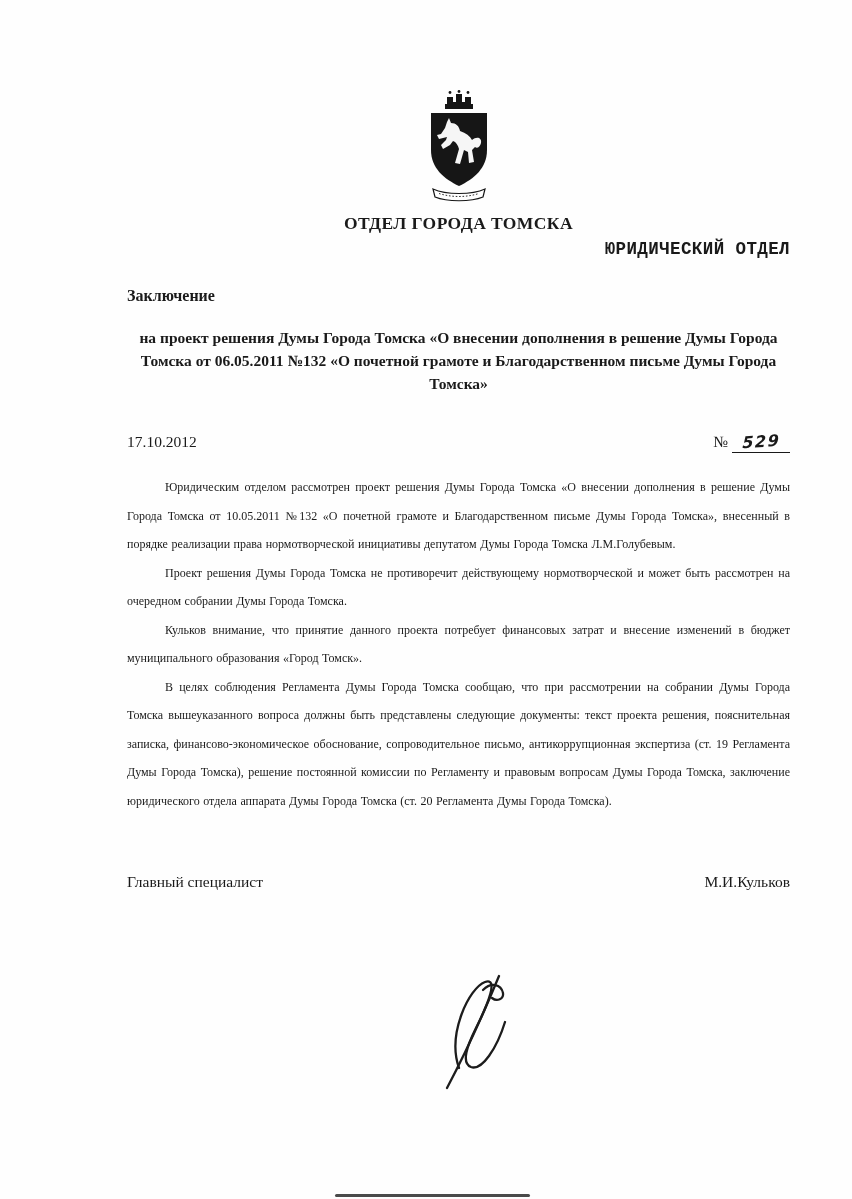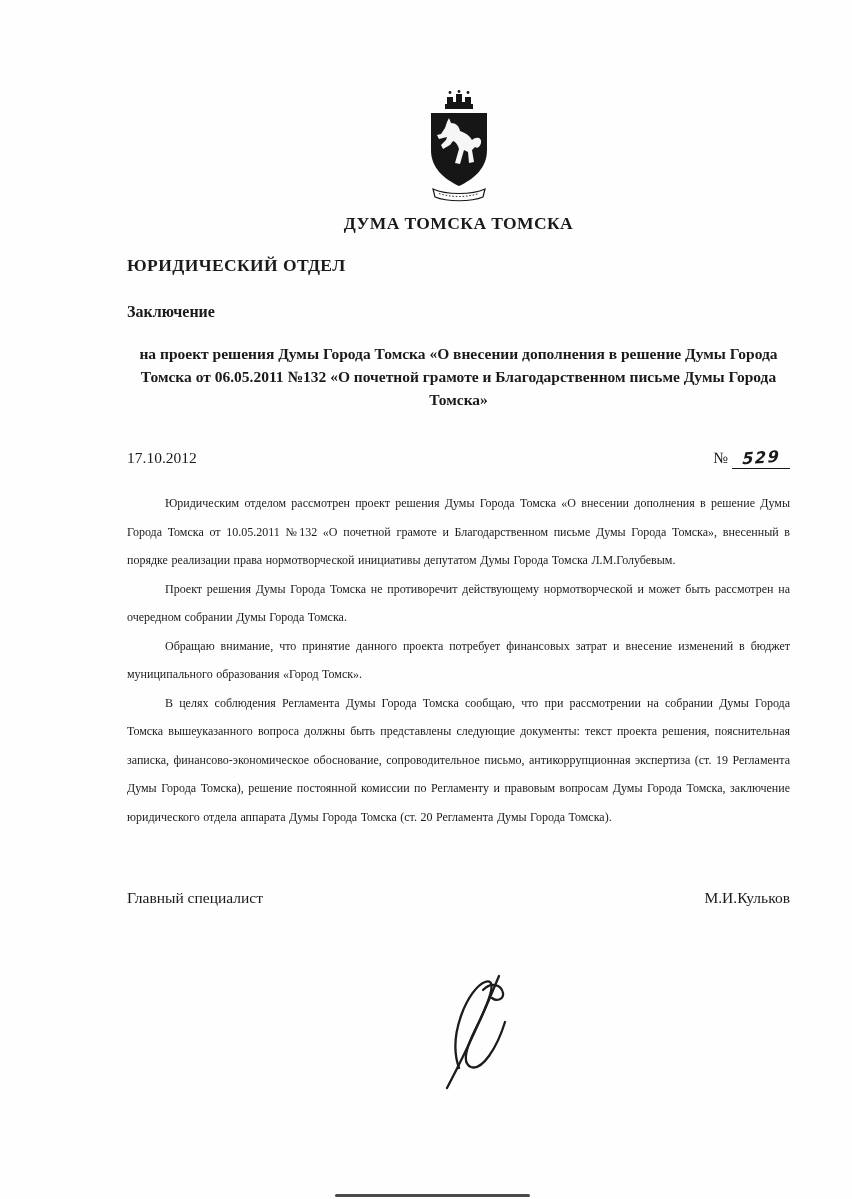--- a/index.html
+++ b/index.html
@@ -22,26 +22,27 @@
   .emblem { text-align: center; margin-bottom: 6px; }
   .emblem svg { display: inline-block; }
   .org-name {
     text-align: center;
     font-weight: bold;
     font-size: 17.5px;
     letter-spacing: 0.4px;
     line-height: 22px;
   }
   .dept-name {
-    text-align: left;
+    text-align: right;
     font-weight: bold;
     font-size: 17.5px;
     letter-spacing: 0.4px;
     line-height: 22px;
-    margin-top: 20px;
+    margin-top: 4px;
+    font-family: Liberation Mono, monospace;
   }
   .doc-type {
     font-weight: bold;
     font-size: 16px;
     line-height: 21px;
     margin-top: 25px;
   }
   .subject {
     text-align: center;
     font-weight: bold;
@@ -127,34 +128,34 @@
 
         <path fill="#161616" d="M17,23 H73 V60 C73,78 60,89 45,96 C30,89 17,78 17,60 Z"></path>
 
         <path fill="#f6f6f6" d="M27,44 L31,38 L33,32 L35,28 L37,33 C42,33 45,36 46,41 C52,43 56,46 58,50 C63,46 68,48 67,53 C66,57 63,59 61,57 L58,60 L60,72 L55,73 L54,62 L50,60 L46,74 L41,73 L45,59 C44,55 42,52 39,51 L36,55 L29,59 L27,55 L32,50 L33,47 L25,49 L23,45 Z"></path>
 
         <path fill="#ffffff" stroke="#161616" stroke-width="1.2" d="M19,99 C32,105 58,105 71,99 L69,107 C57,112 33,112 21,107 Z"></path>
         <path d="M25,103.5 C38,107.5 52,107.5 65,103.5" fill="none" stroke="#161616" stroke-width="0.9" stroke-dasharray="1.6 1.8"></path>
       </svg>
     </div>
 
-    <div class="org-name">ДУМА ТОМСКА ТОМСКА</div>
+    <div class="org-name">ОТДЕЛ ГОРОДА ТОМСКА</div>
     <div class="dept-name">ЮРИДИЧЕСКИЙ ОТДЕЛ</div>
     <div class="doc-type">Заключение</div>
     <div class="subject">на проект решения Думы Города Томска «О внесении дополнения в решение Думы Города Томска от 06.05.2011 №132 «О почетной грамоте и Благодарственном письме Думы Города Томска»</div>
 
     <div class="ref-line">
       <span class="date">17.10.2012</span>
       <span class="number"><span>№</span><span class="num-underline"><span class="num-hand">529</span></span></span>
     </div>
 
     <div class="body-text">
       <p>Юридическим отделом рассмотрен проект решения Думы Города Томска «О внесении дополнения в решение Думы Города Томска от 10.05.2011 №132 «О почетной грамоте и Благодарственном письме Думы Города Томска», внесенный в порядке реализации права нормотворческой инициативы депутатом Думы Города Томска Л.М.Голубевым.</p>
       <p>Проект решения Думы Города Томска не противоречит действующему нормотворческой и может быть рассмотрен на очередном собрании Думы Города Томска.</p>
-      <p>Обращаю внимание, что принятие данного проекта потребует финансовых затрат и внесение изменений в бюджет муниципального образования «Город Томск».</p>
+      <p>Кульков внимание, что принятие данного проекта потребует финансовых затрат и внесение изменений в бюджет муниципального образования «Город Томск».</p>
       <p>В целях соблюдения Регламента Думы Города Томска сообщаю, что при рассмотрении на собрании Думы Города Томска вышеуказанного вопроса должны быть представлены следующие документы: текст проекта решения, пояснительная записка, финансово-экономическое обоснование, сопроводительное письмо,  антикоррупционная экспертиза  (ст. 19 Регламента Думы Города Томска), решение постоянной комиссии по Регламенту и правовым вопросам Думы Города Томска, заключение юридического отдела аппарата Думы Города Томска (ст. 20 Регламента Думы Города Томска).</p>
     </div>
 
     <div class="sig-row">
       <span>Главный специалист</span>
       <span>М.И.Кульков</span>
     </div>
 
   </div>
 

